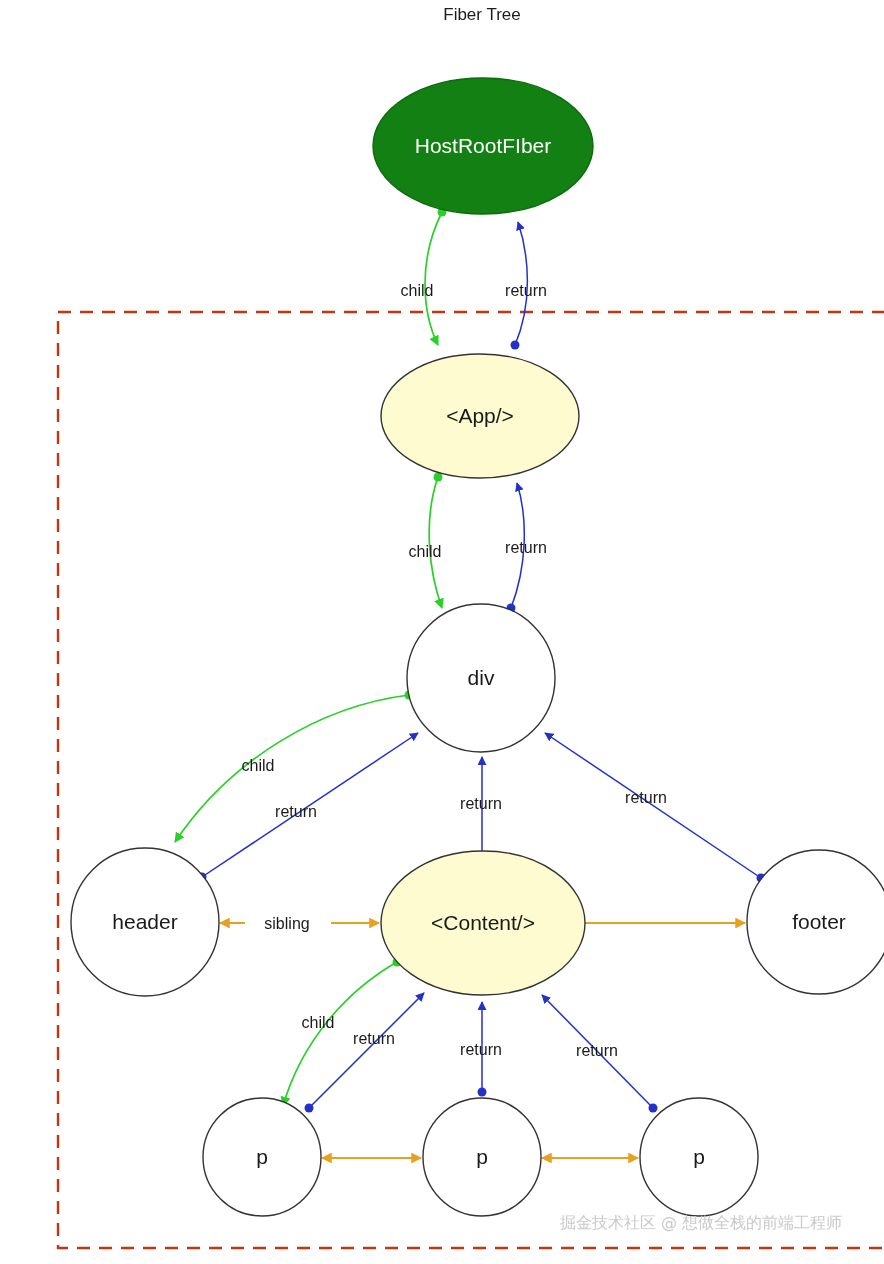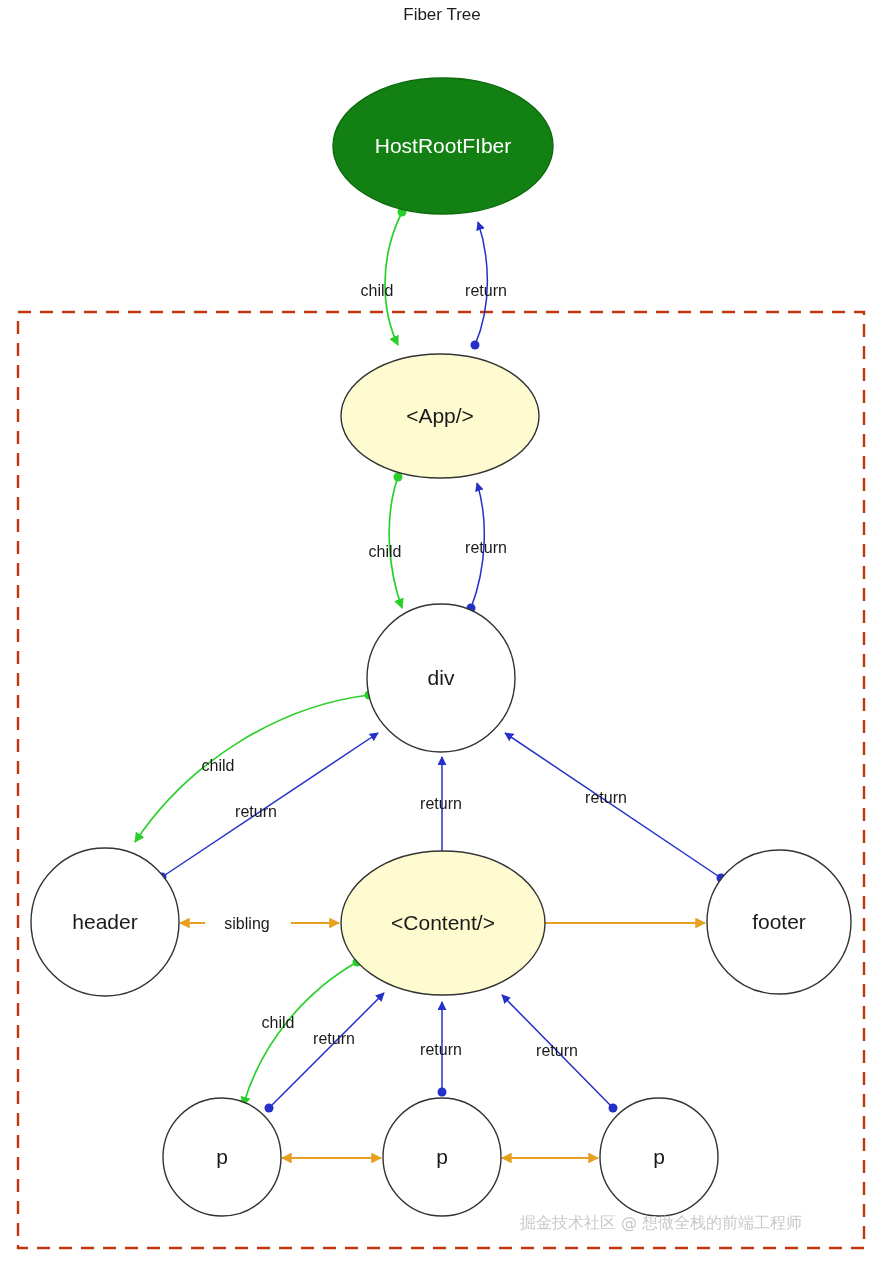--- a/index.html
+++ b/index.html
@@ -11,20 +11,21 @@
     width: 884px;
     height: 1264px;
     overflow: hidden;
     font-family: "Liberation Sans", sans-serif;
   }
   #diagram-root {
     position: relative;
     width: 708px;
     height: 1264px;
     background: #ffffff;
+    margin-left: 40px;
   }
   svg.canvas {
     display: block;
     width: 884px;
     height: 1264px;
   }
   .node-shape {
     stroke: #333333;
     stroke-width: 1.4;
   }

